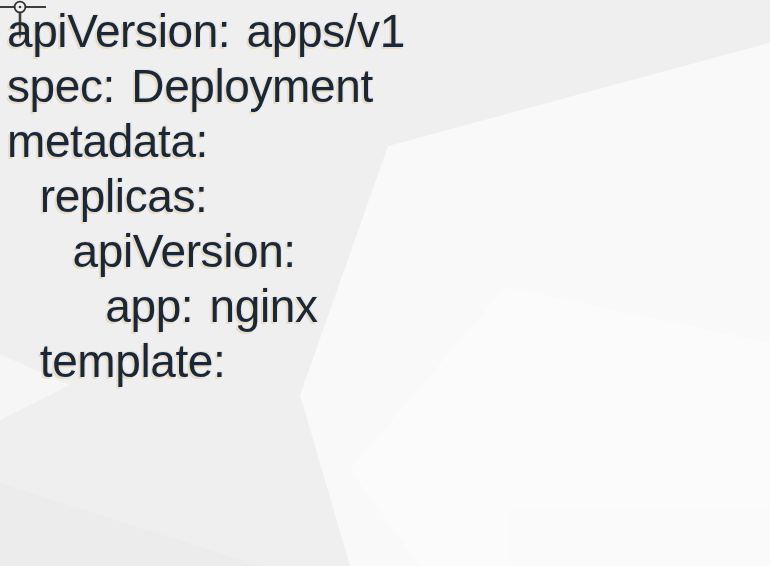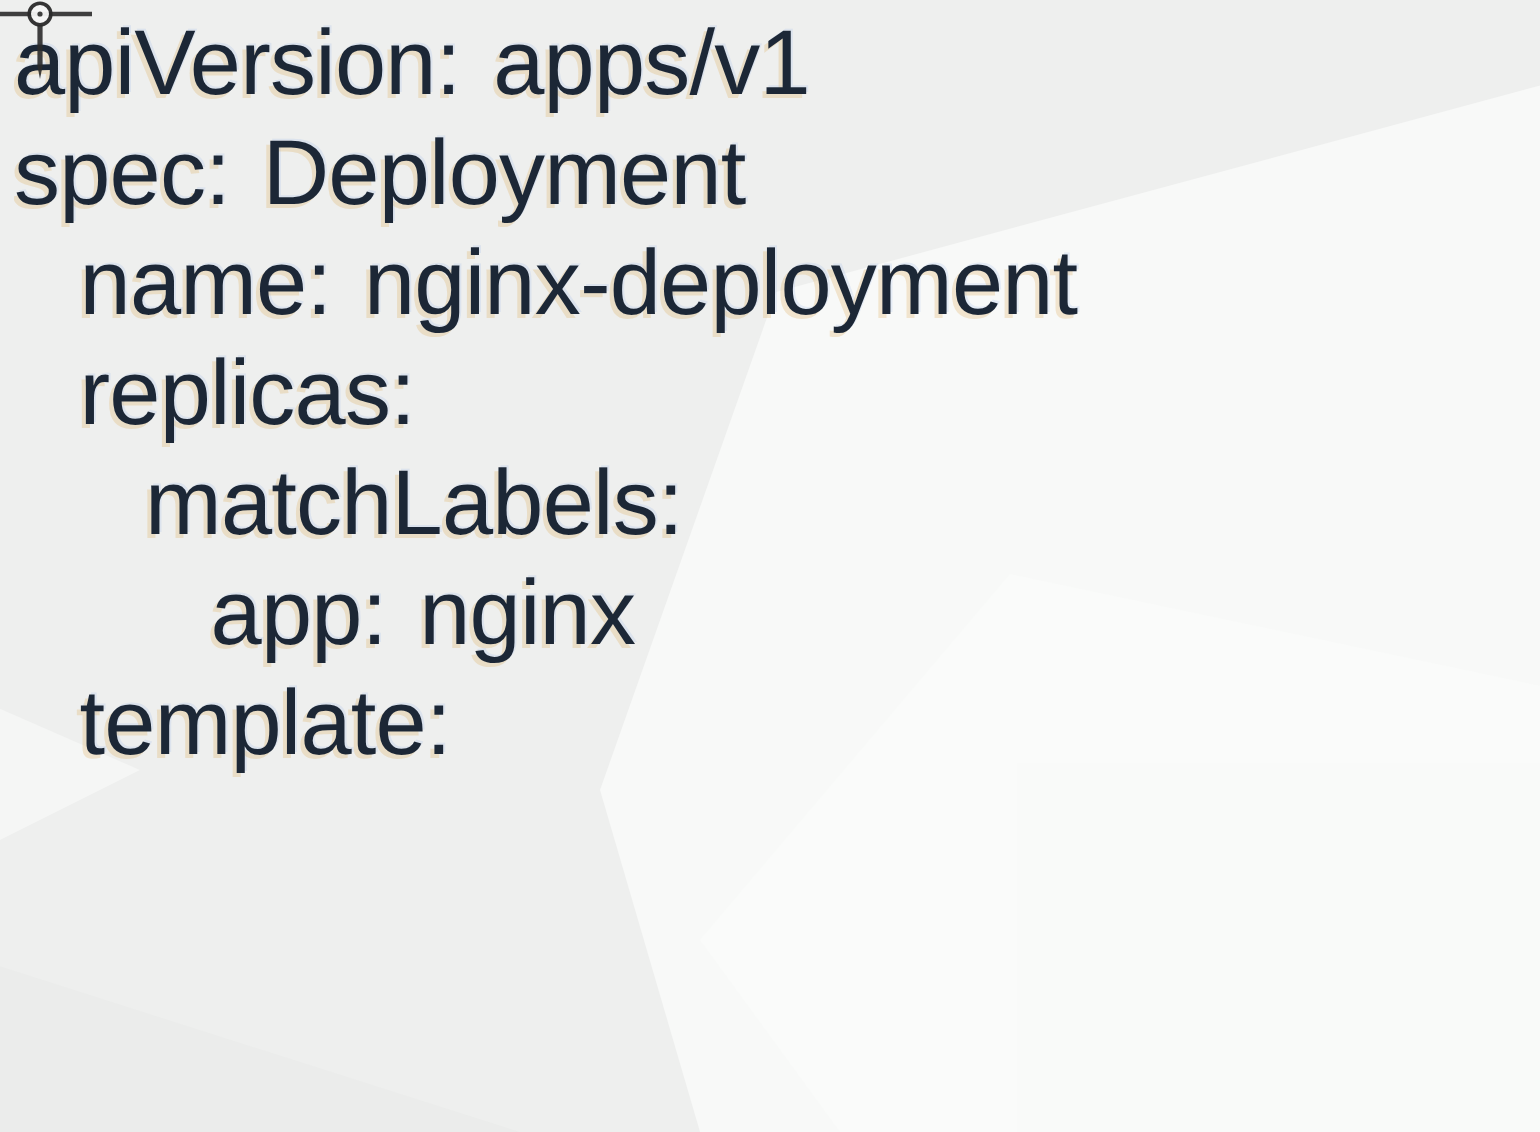--- a/index.html
+++ b/index.html
@@ -87,23 +87,23 @@
   <div class="bg">
     <div class="facet facet-upper-right"></div>
     <div class="facet facet-lower-right"></div>
     <div class="facet facet-left-sliver"></div>
     <div class="facet facet-bottom-left"></div>
   </div>
 
   <div class="yaml-block">
     <div class="yaml-line">apiVersion: apps/v1</div>
     <div class="yaml-line">spec: Deployment</div>
-    <div class="yaml-line">  name: nginx-deployment</div>
+    <div class="yaml-line">metadata:</div>
     <div class="yaml-line">  replicas:</div>
-    <div class="yaml-line">    matchLabels:</div>
+    <div class="yaml-line">    apiVersion:</div>
     <div class="yaml-line">      app: nginx</div>
     <div class="yaml-line">  template:</div>
   </div>
 
   <svg class="cursor" viewBox="0 0 52 46" xmlns="http://www.w3.org/2000/svg">
 
     <line x1="0" y1="7" x2="46" y2="7" stroke="#2b2b2b" stroke-width="2.2" opacity="0.9"></line>
 
     <circle cx="20" cy="7" r="5.4" fill="#f6f6f6" stroke="#2b2b2b" stroke-width="1.8" opacity="0.95"></circle>
 

